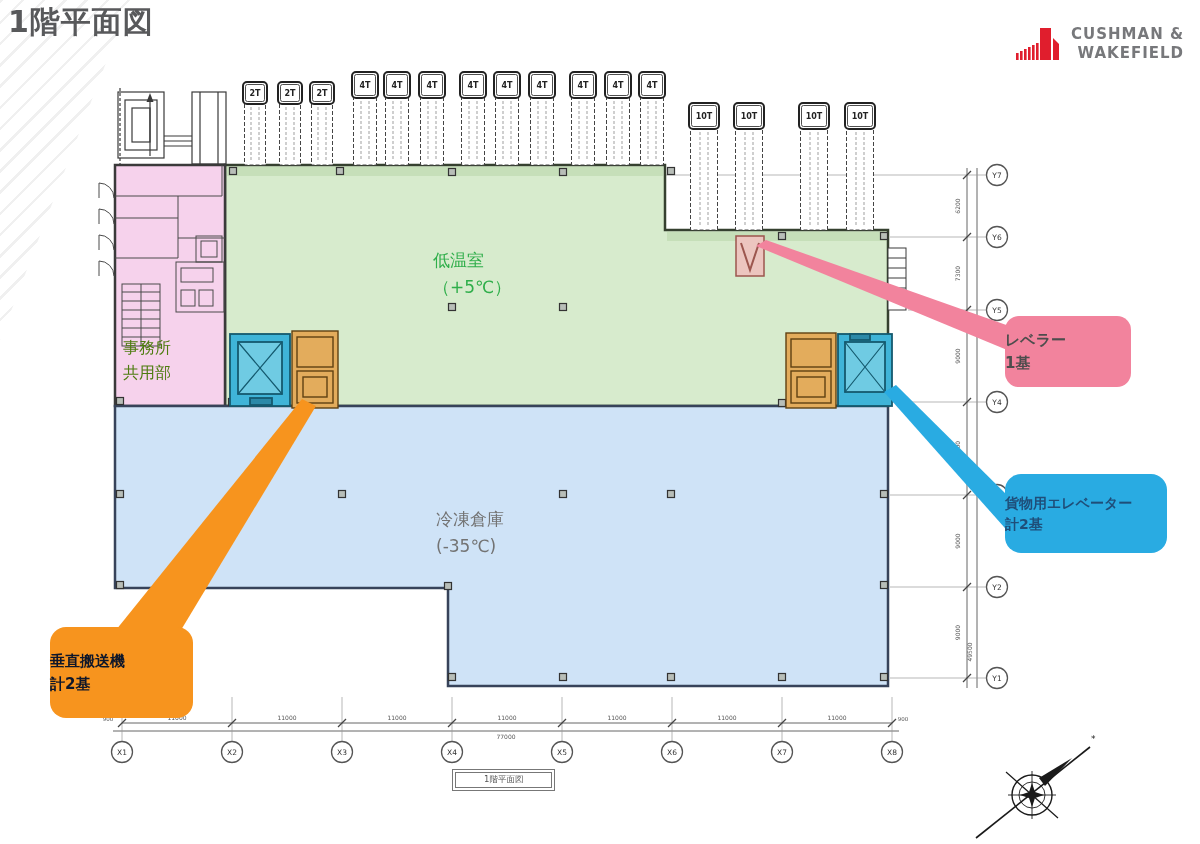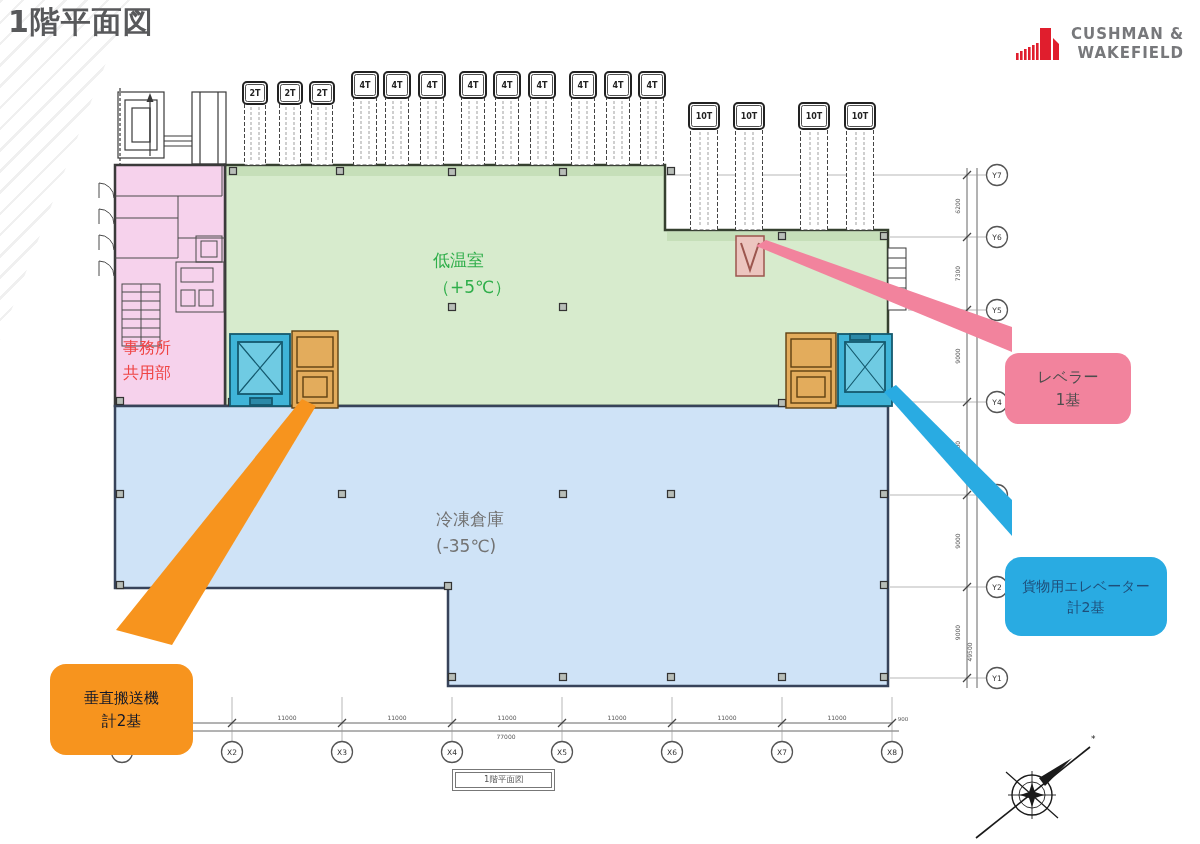--- a/index.html
+++ b/index.html
@@ -9,24 +9,24 @@
     background:repeating-linear-gradient(135deg, rgba(0,0,0,0.06) 0 2.5px, transparent 2.5px 15px);
     clip-path:polygon(0 0,100% 0,0 100%);}
   .page-title{position:absolute;left:8px;top:2px;font-size:30px;font-weight:bold;color:#58595b;letter-spacing:1px;}
   .logo{position:absolute;right:16px;top:24px;display:flex;align-items:center;gap:9px;}
   .logo-text{display:flex;flex-direction:column;font-weight:bold;font-size:15px;letter-spacing:1px;line-height:1.25;}
   #plan-svg{position:absolute;left:0;top:0;}
   .zone-label{position:absolute;text-align:left;font-weight:normal;line-height:1.6;pointer-events:none;}
   .zl-office{left:123px;top:336px;width:100px;font-size:16px;line-height:1.55;}
   .zl-chill{left:433px;top:247px;width:168px;font-size:17px;}
   .zl-freezer{left:436px;top:506px;width:168px;font-size:17px;}
-  .callout{position:absolute;display:flex;flex-direction:column;align-items:center;justify-content:center;
-    font-weight:normal;text-align:center;line-height:1.5;border-radius:16px;margin-top:37px;}
+  .callout{position:absolute;display:flex;flex-direction:column;align-items:flex-start;justify-content:center;
+    font-weight:bold;text-align:center;line-height:1.5;border-radius:16px;}
   .co-leveler{left:1005px;top:316px;width:126px;height:71px;font-size:15px;border-radius:14px;}
-  .co-cargo{left:1005px;top:520px;width:162px;height:79px;font-size:14px;}
+  .co-cargo{left:1005px;top:474px;width:162px;height:79px;font-size:14px;}
   .co-conveyor{left:50px;top:627px;width:143px;height:91px;font-size:15px;}
   .caption{position:absolute;left:452px;top:769px;border:1px solid #777;background:#fff;padding:2px;}
   .caption-inner{border:1px solid #777;font-size:8.5px;color:#555;padding:1px 28px;white-space:nowrap;text-align:center;}
 </style>
 </head>
 <body>
 
 <div class="stage">
 
   <div class="stripes"></div>
@@ -380,21 +380,21 @@
   </svg>
 
   <div class="zone-label zl-chill" style="color: rgb(47, 174, 74);">
     <div>低温室</div>
     <div>（+5℃）</div>
   </div>
   <div class="zone-label zl-freezer" style="color: #737373;">
     <div>冷凍倉庫</div>
     <div>(-35℃)</div>
   </div>
-  <div class="zone-label zl-office" style="color: #ef4444;">
+  <div class="zone-label zl-office" style="color: #4d7c0f;">
     <div>事務所</div>
     <div>共用部</div>
   </div>
 
   <div class="callout co-leveler" style="background: rgb(242, 131, 157); color: rgb(77, 77, 77);">
     <div>レベラー</div>
     <div>1基</div>
   </div>
   <div class="callout co-cargo" style="background: rgb(41, 171, 226); color: rgb(31, 78, 121);">
     <div>貨物用エレベーター</div>

